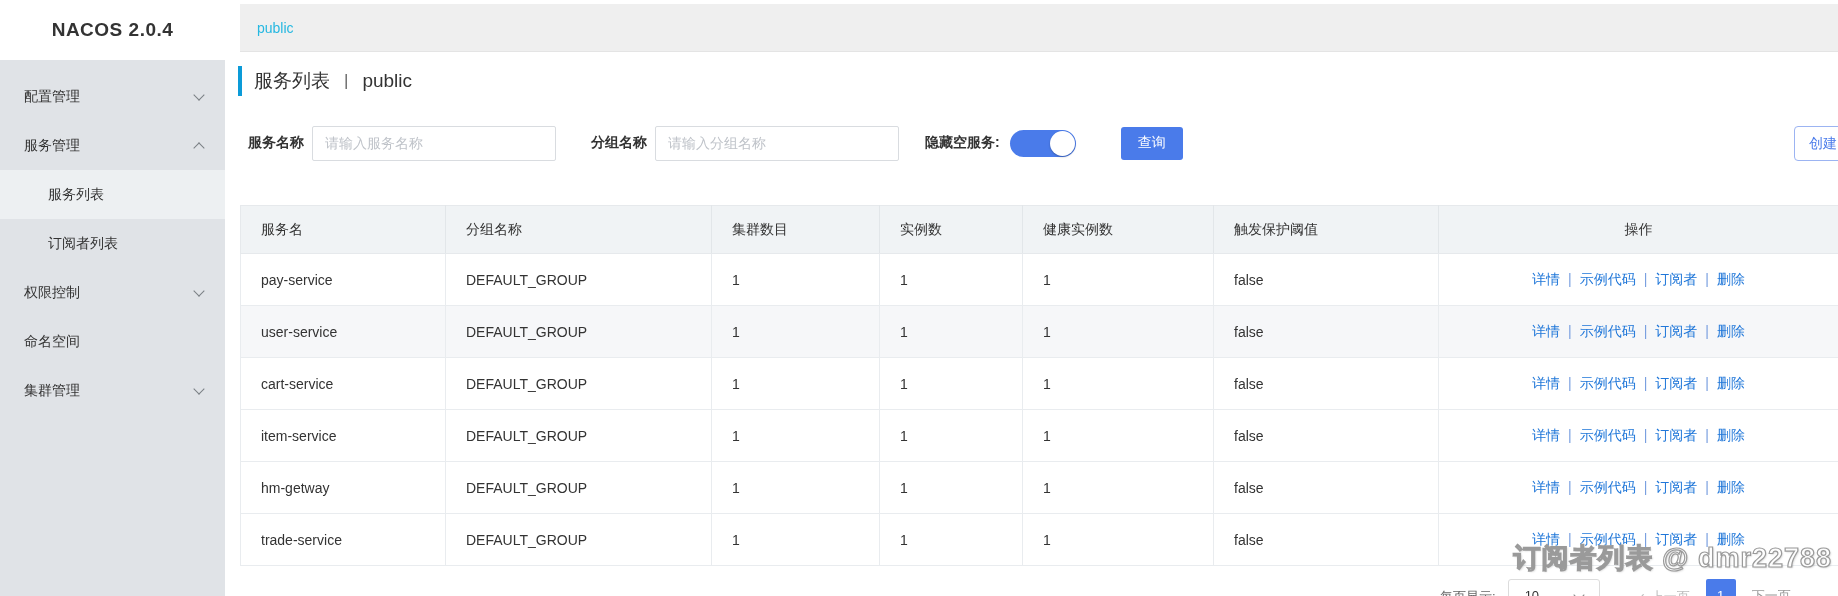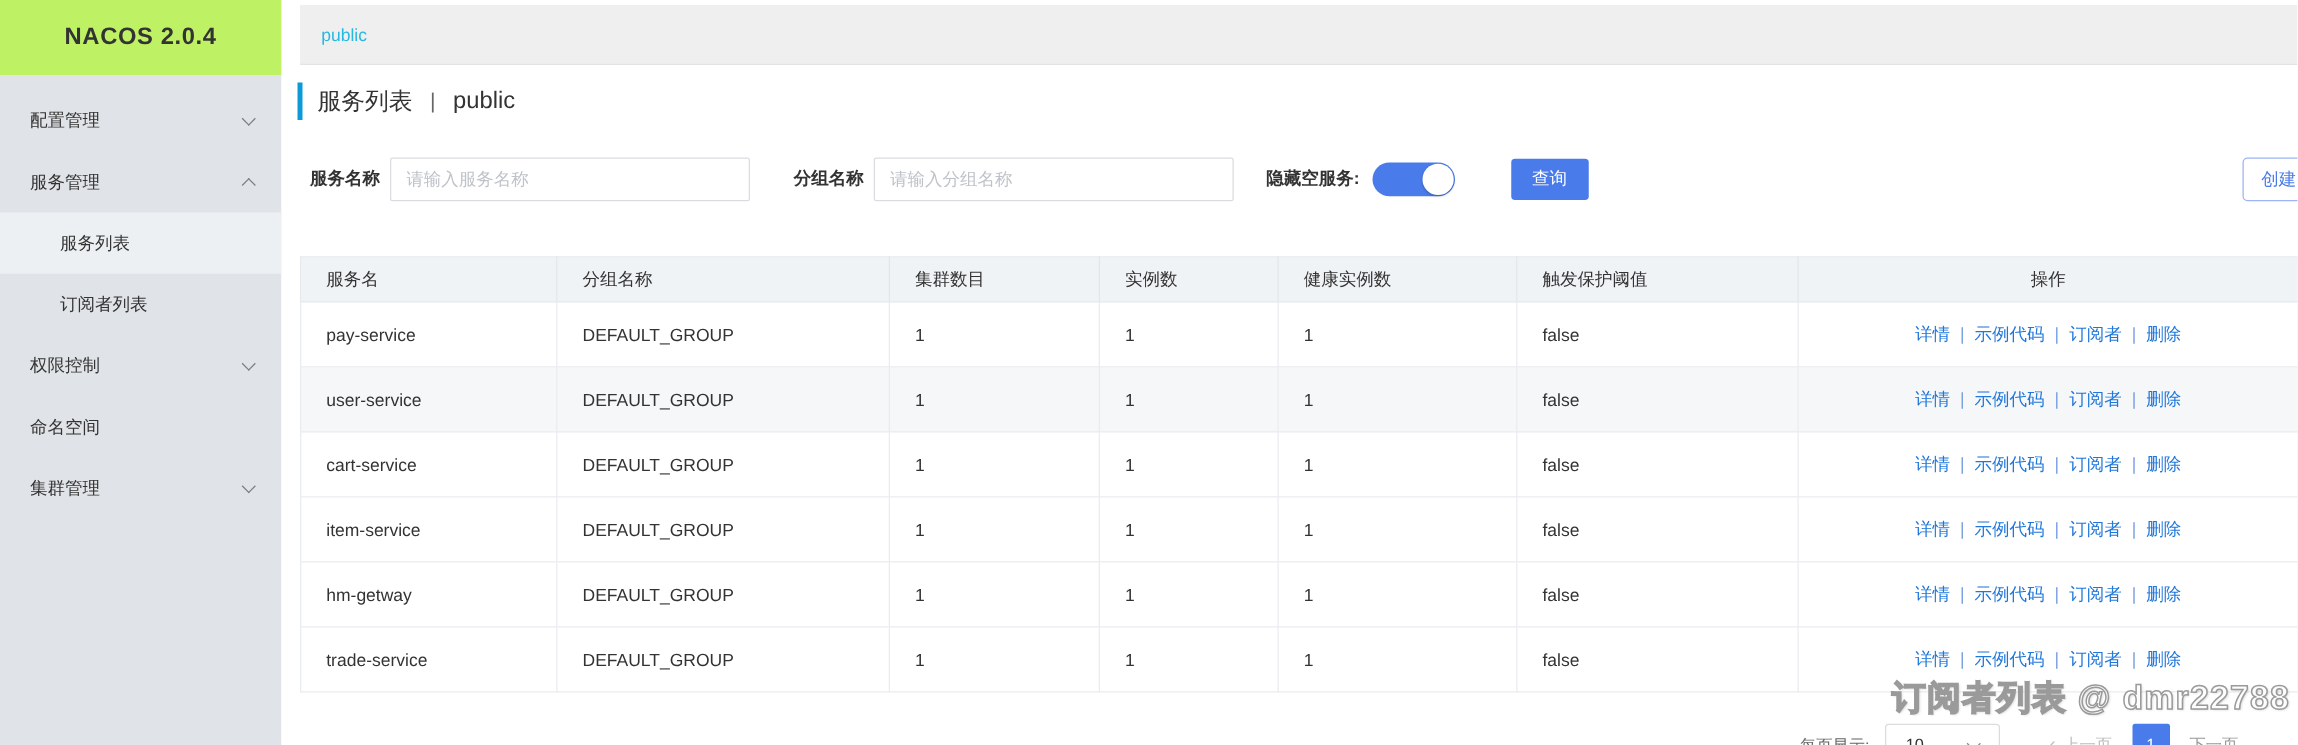--- a/index.html
+++ b/index.html
@@ -5,21 +5,21 @@
   * { margin:0; padding:0; box-sizing:border-box; }
   html,body { width:1838px; height:596px; }
   body {
     position:relative; overflow:hidden; background:#fff;
     font-family:"Liberation Sans","DejaVu Sans",sans-serif;
     color:#333; font-size:14px;
   }
 
   
   .sidebar { position:absolute; left:0; top:0; width:225px; height:596px; background:#e0e3e7; }
-  .logo { height:60px; background:#bef264; display:flex; align-items:center; justify-content:center;
+  .logo { height:60px; background:#ffffff; display:flex; align-items:center; justify-content:center;
           font-size:19px; font-weight:bold; letter-spacing:0.5px; color:#333; }
   .menu { padding-top:12px; }
   .menu-item { position:relative; height:49px; display:flex; align-items:center;
                padding-left:24px; font-size:14px; color:#333; cursor:pointer; }
   .menu-item.sub { padding-left:48px; }
   .menu-item.selected { background:#edf0f2; }
   .chev { position:absolute; right:22px; width:8px; height:8px;
           border-right:1.5px solid #7a7f85; border-bottom:1.5px solid #7a7f85; }
   .chev.down { transform:rotate(45deg); top:19px; }
   .chev.up   { transform:rotate(-135deg); top:23px; }
@@ -32,41 +32,41 @@
   
   .page-title { position:absolute; left:238px; top:62px; height:38px; display:flex; align-items:center; }
   .accent-bar { width:4px; height:30px; background:#0c9bd8; margin-right:12px; }
   .title-text { font-size:19px; color:#333; }
   .title-sep { font-size:17px; color:#666; margin:0 14px; }
   .title-ns { font-size:19px; color:#333; }
 
   
   .filter-row { position:absolute; left:248px; top:125px; height:36px; display:flex; align-items:center; white-space:nowrap; }
   .f-label { font-weight:bold; font-size:14px; color:#333; }
-  .f-input { width:288px; height:35px; margin-left:8px; border:1px solid #d9dce0; border-radius:2px;
+  .f-input { width:244px; height:35px; margin-left:8px; border:1px solid #d9dce0; border-radius:2px;
              padding:0 12px; font-size:14px; color:#333; background:#fff; outline:none;
              font-family:"Liberation Sans","DejaVu Sans",sans-serif; }
   .f-input::placeholder { color:#bfc3c9; }
   .ml35 { margin-left:35px; } .ml26 { margin-left:26px; }
   .toggle { position:relative; width:66px; height:27px; border-radius:14px; background:#4a7bea;
             margin-left:10px; cursor:pointer; }
   .knob { position:absolute; right:1px; top:1px; width:25px; height:25px; border-radius:50%;
           background:#fff; box-shadow:0 1px 2px rgba(0,0,0,.25); }
   .btn-search { margin-left:45px; width:62px; height:33px; background:#4a7bea; color:#fff;
                 border:none; border-radius:3px; font-size:14px; cursor:pointer;
                 font-family:"Liberation Sans","DejaVu Sans",sans-serif; }
   .btn-create { position:absolute; left:1794px; top:126px; width:96px; height:35px;
                 background:#fff; border:1px solid #9cb4f2; border-radius:4px; color:#4a7bea;
                 font-size:14px; text-align:left; padding-left:14px; cursor:pointer;
                 font-family:"Liberation Sans","DejaVu Sans",sans-serif; }
 
   
   .svc-table { position:absolute; left:240px; top:205px; width:1598px;
                border-collapse:collapse; table-layout:fixed; }
-  .svc-table th { background:#f0f3f5; height:36px; font-weight:normal; font-size:14px; color:#333;
+  .svc-table th { background:#f0f3f5; height:48px; font-weight:normal; font-size:14px; color:#333;
                   text-align:left; padding-left:20px; border:1px solid #e6e9ec; border-right-color:#e2e6e9; }
   .svc-table td { height:52px; font-size:14px; color:#333; padding-left:20px;
                   border:1px solid #e9ecef; background:#fff; }
   .svc-table tr.striped td { background:#f6f7f9; }
   .svc-table th.col-actions, .svc-table td.col-actions { text-align:center; padding-left:0;margin-top:40px; }
   .action-link { color:#2077d9; text-decoration:none; cursor:pointer; margin:0 8px; }
   .sep { color:#7aa0e0; }
 
   
   .watermark { position:absolute; top:540px; right:6px; font-size:27px; font-weight:bold;

